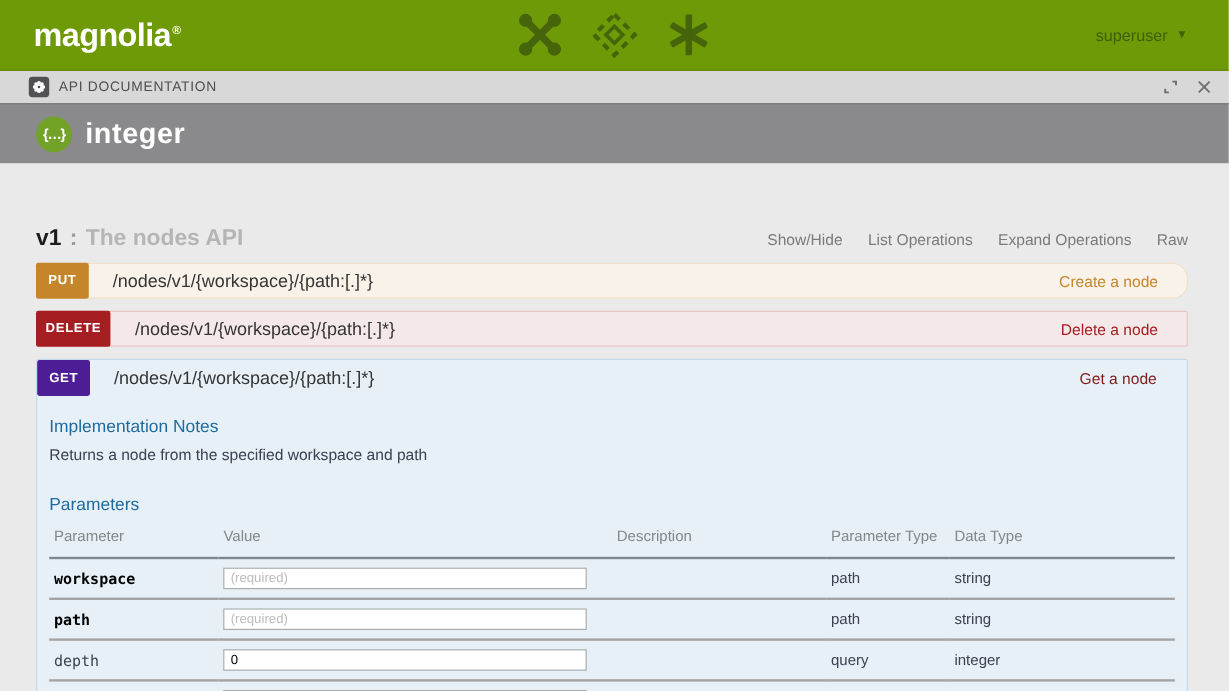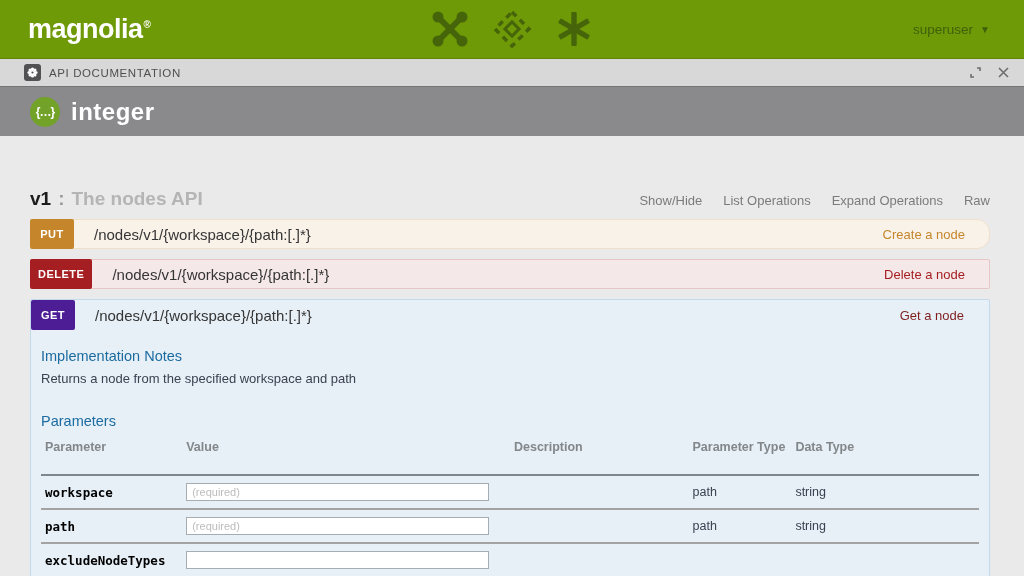--- a/index.html
+++ b/index.html
@@ -64,22 +64,22 @@
   .endpoint-delete .ep-action { color:#a41e22; }
   .endpoint-get .ep-action { color:#7f1d1d; }
 
   .ep-body { padding:13px 10px 0 10px; }
   .sec-heading { color:#1c6ba0; font-size:14.5px; font-weight:normal; }
   .notes-heading { margin:5px 0 7px; }
   .notes-text { color:#3b4151; font-size:13px; margin:0 0 27px; }
   .params-heading { margin:0 0 2px; }
 
   table.params { width:100%; border-collapse:collapse; table-layout:fixed; }
-  table.params thead th { text-align:left; font-weight:bold; color:#82878a;
-    font-size:12.5px; padding:9px 4px 20px; border-bottom:2px solid #7e878d; }
+  table.params thead th { text-align:left; font-weight:normal; color:#82878a;
+    font-size:12.5px; padding:9px 4px 10px; border-bottom:2px solid #7e878d; }
   table.params tbody td { height:34px; padding:6px 4px; border-bottom:2px solid #a3a3a3;
     font-size:12.5px; color:#3b4151; vertical-align:middle; }
   .param-name { font-family:"DejaVu Sans Mono", monospace; font-size:12px; color:#111; }
   .required .param-name { font-weight:bold; color:#000; }
   input.param-input { width:303px; height:18px; border:1px solid #a6acb0; background:#fff;
     font-size:11px; padding:1px 5px; color:#000; font-family:"Liberation Sans", sans-serif; }
   input.param-input::placeholder { color:#bcbcbc; }
 </style>
 </head>
 <body>
@@ -224,20 +224,27 @@
             <td>path</td>
             <td>string</td>
           </tr>
           <tr class="required">
             <td class="param-name">path</td>
             <td><input class="param-input" type="text" placeholder="(required)" style=""></td>
             <td></td>
             <td>path</td>
             <td>string</td>
           </tr>
+          <tr>
+            <td class="param-name">depth</td>
+            <td><input class="param-input" type="text" value="0" style=""></td>
+            <td></td>
+            <td>query</td>
+            <td>integer</td>
+          </tr>
           <tr class="required">
             <td class="param-name">excludeNodeTypes</td>
             <td><input class="param-input" type="text" style=""></td>
             <td></td>
             <td></td>
             <td></td>
           </tr>
         </tbody>
       </table>
     </div>

